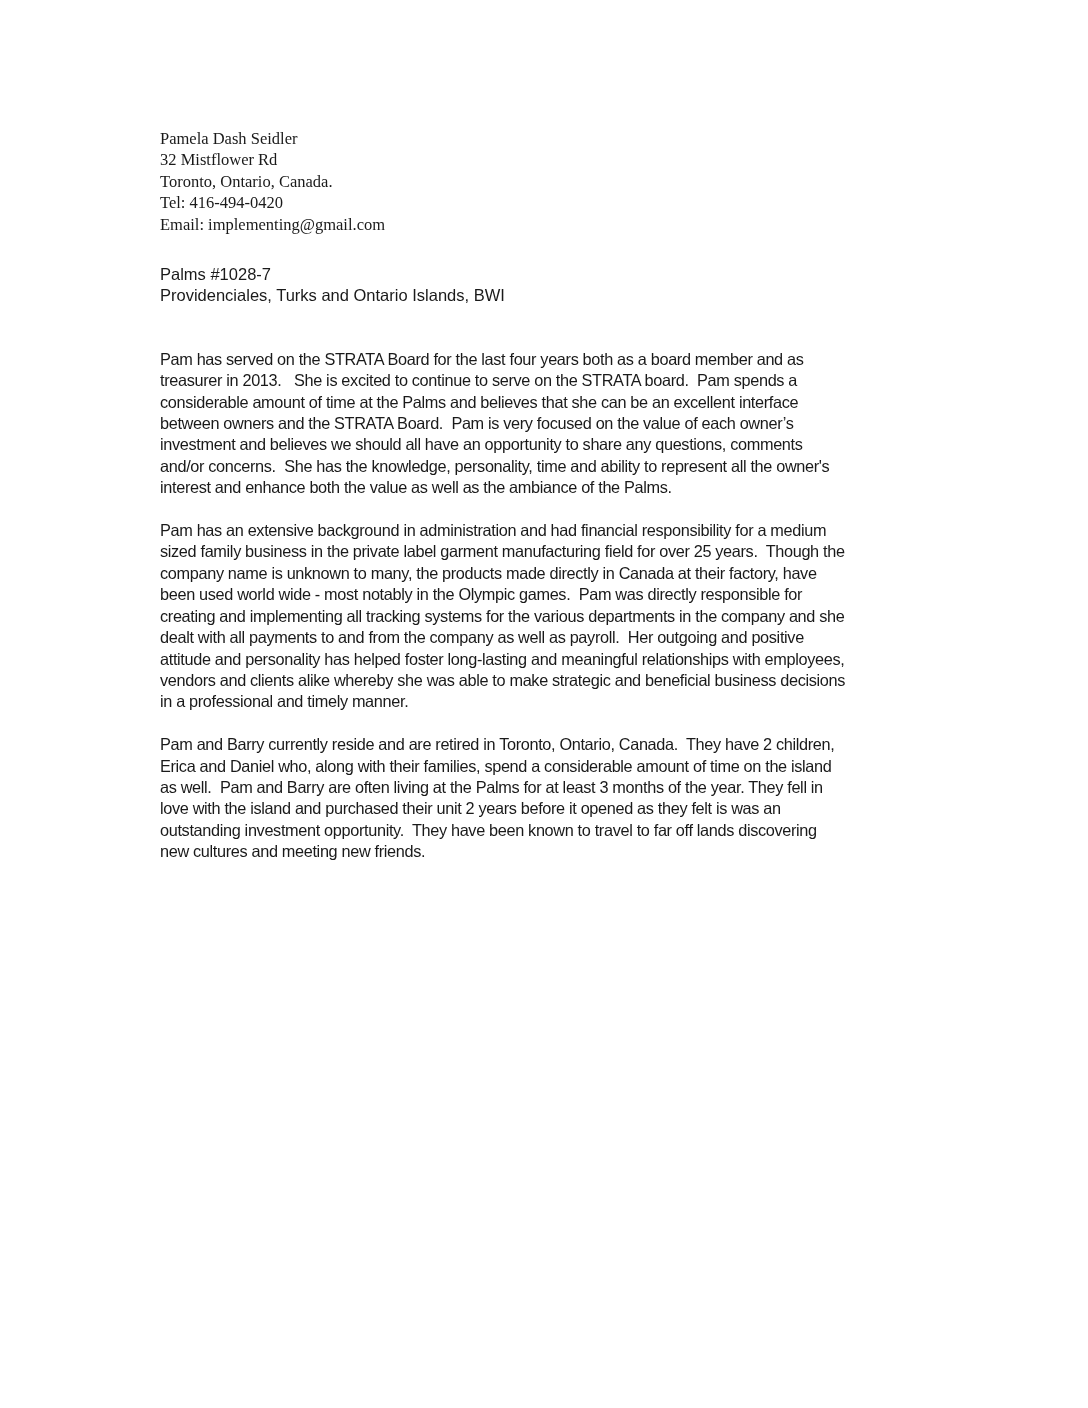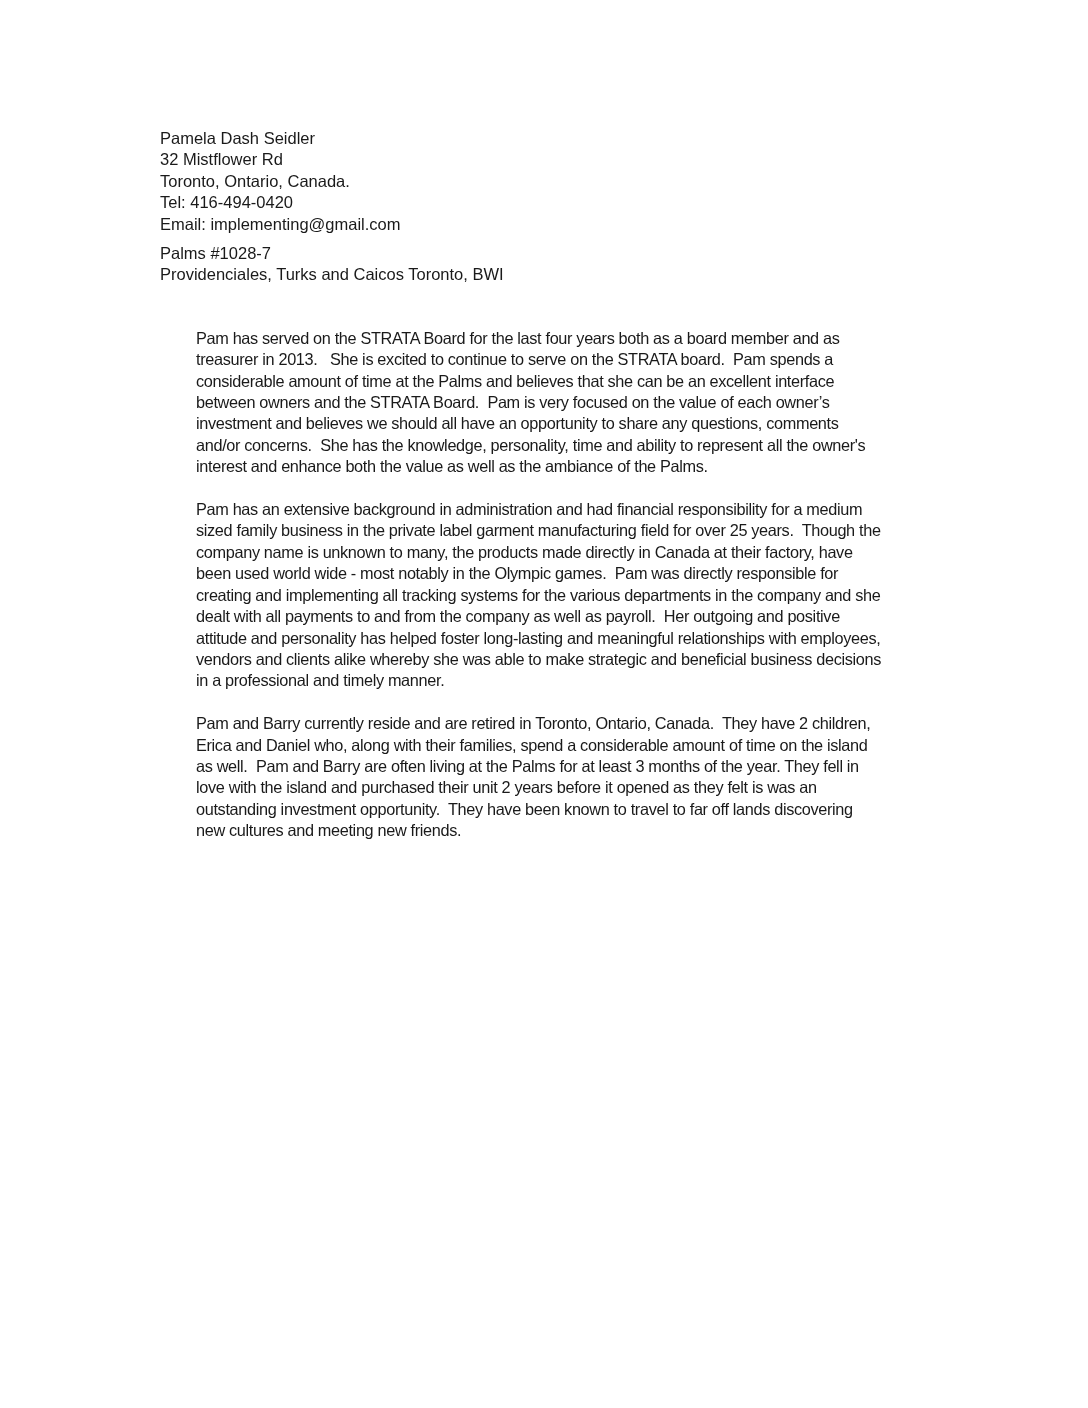--- a/index.html
+++ b/index.html
@@ -20,25 +20,24 @@
       left: 160px;
       top: 128px;
       width: 780px;
     }
     .line {
       font-size: 16.5px;
       line-height: 21.4px;
       white-space: nowrap;
     }
     .block { margin: 0; }
-    .contact { margin-bottom: 8px; }
+    .contact { margin-bottom: 29px; font-family: Liberation Serif, serif; }
     .property { margin-bottom: 42px; }
     .para {
       margin-bottom: 21.4px;
-      margin-left: 36px;
     }
     .para .line {
       letter-spacing: -0.35px;
       word-spacing: 0px;
       transform-origin: left center;
     }
   </style>
 </head>
 <body>
 
@@ -47,21 +46,21 @@
   <div class="block contact">
     <div class="line">Pamela Dash Seidler</div>
     <div class="line">32 Mistflower Rd</div>
     <div class="line">Toronto, Ontario, Canada.</div>
     <div class="line">Tel: 416-494-0420</div>
     <div class="line">Email: implementing@gmail.com</div>
   </div>
 
   <div class="block property">
     <div class="line">Palms #1028-7</div>
-    <div class="line">Providenciales, Turks and Caicos Toronto, BWI</div>
+    <div class="line">Providenciales, Turks and Ontario Islands, BWI</div>
   </div>
 
   <div class="block para">
     <div class="line" style="white-space: pre; transform: scaleX(0.987179);">Pam has served on the STRATA Board for the last four years both as a board member and as</div>
     <div class="line" style="white-space: pre; transform: scaleX(0.987179);">treasurer in 2013.   She is excited to continue to serve on the STRATA board.  Pam spends a</div>
     <div class="line" style="white-space: pre; transform: scaleX(0.987179);">considerable amount of time at the Palms and believes that she can be an excellent interface</div>
     <div class="line" style="white-space: pre; transform: scaleX(0.987179);">between owners and the STRATA Board.  Pam is very focused on the value of each owner’s</div>
     <div class="line" style="white-space: pre; transform: scaleX(0.987179);">investment and believes we should all have an opportunity to share any questions, comments</div>
     <div class="line" style="white-space: pre; transform: scaleX(0.987179);">and/or concerns.  She has the knowledge, personality, time and ability to represent all the owner's</div>
     <div class="line" style="white-space: pre; transform: scaleX(0.987179);">interest and enhance both the value as well as the ambiance of the Palms.</div>

